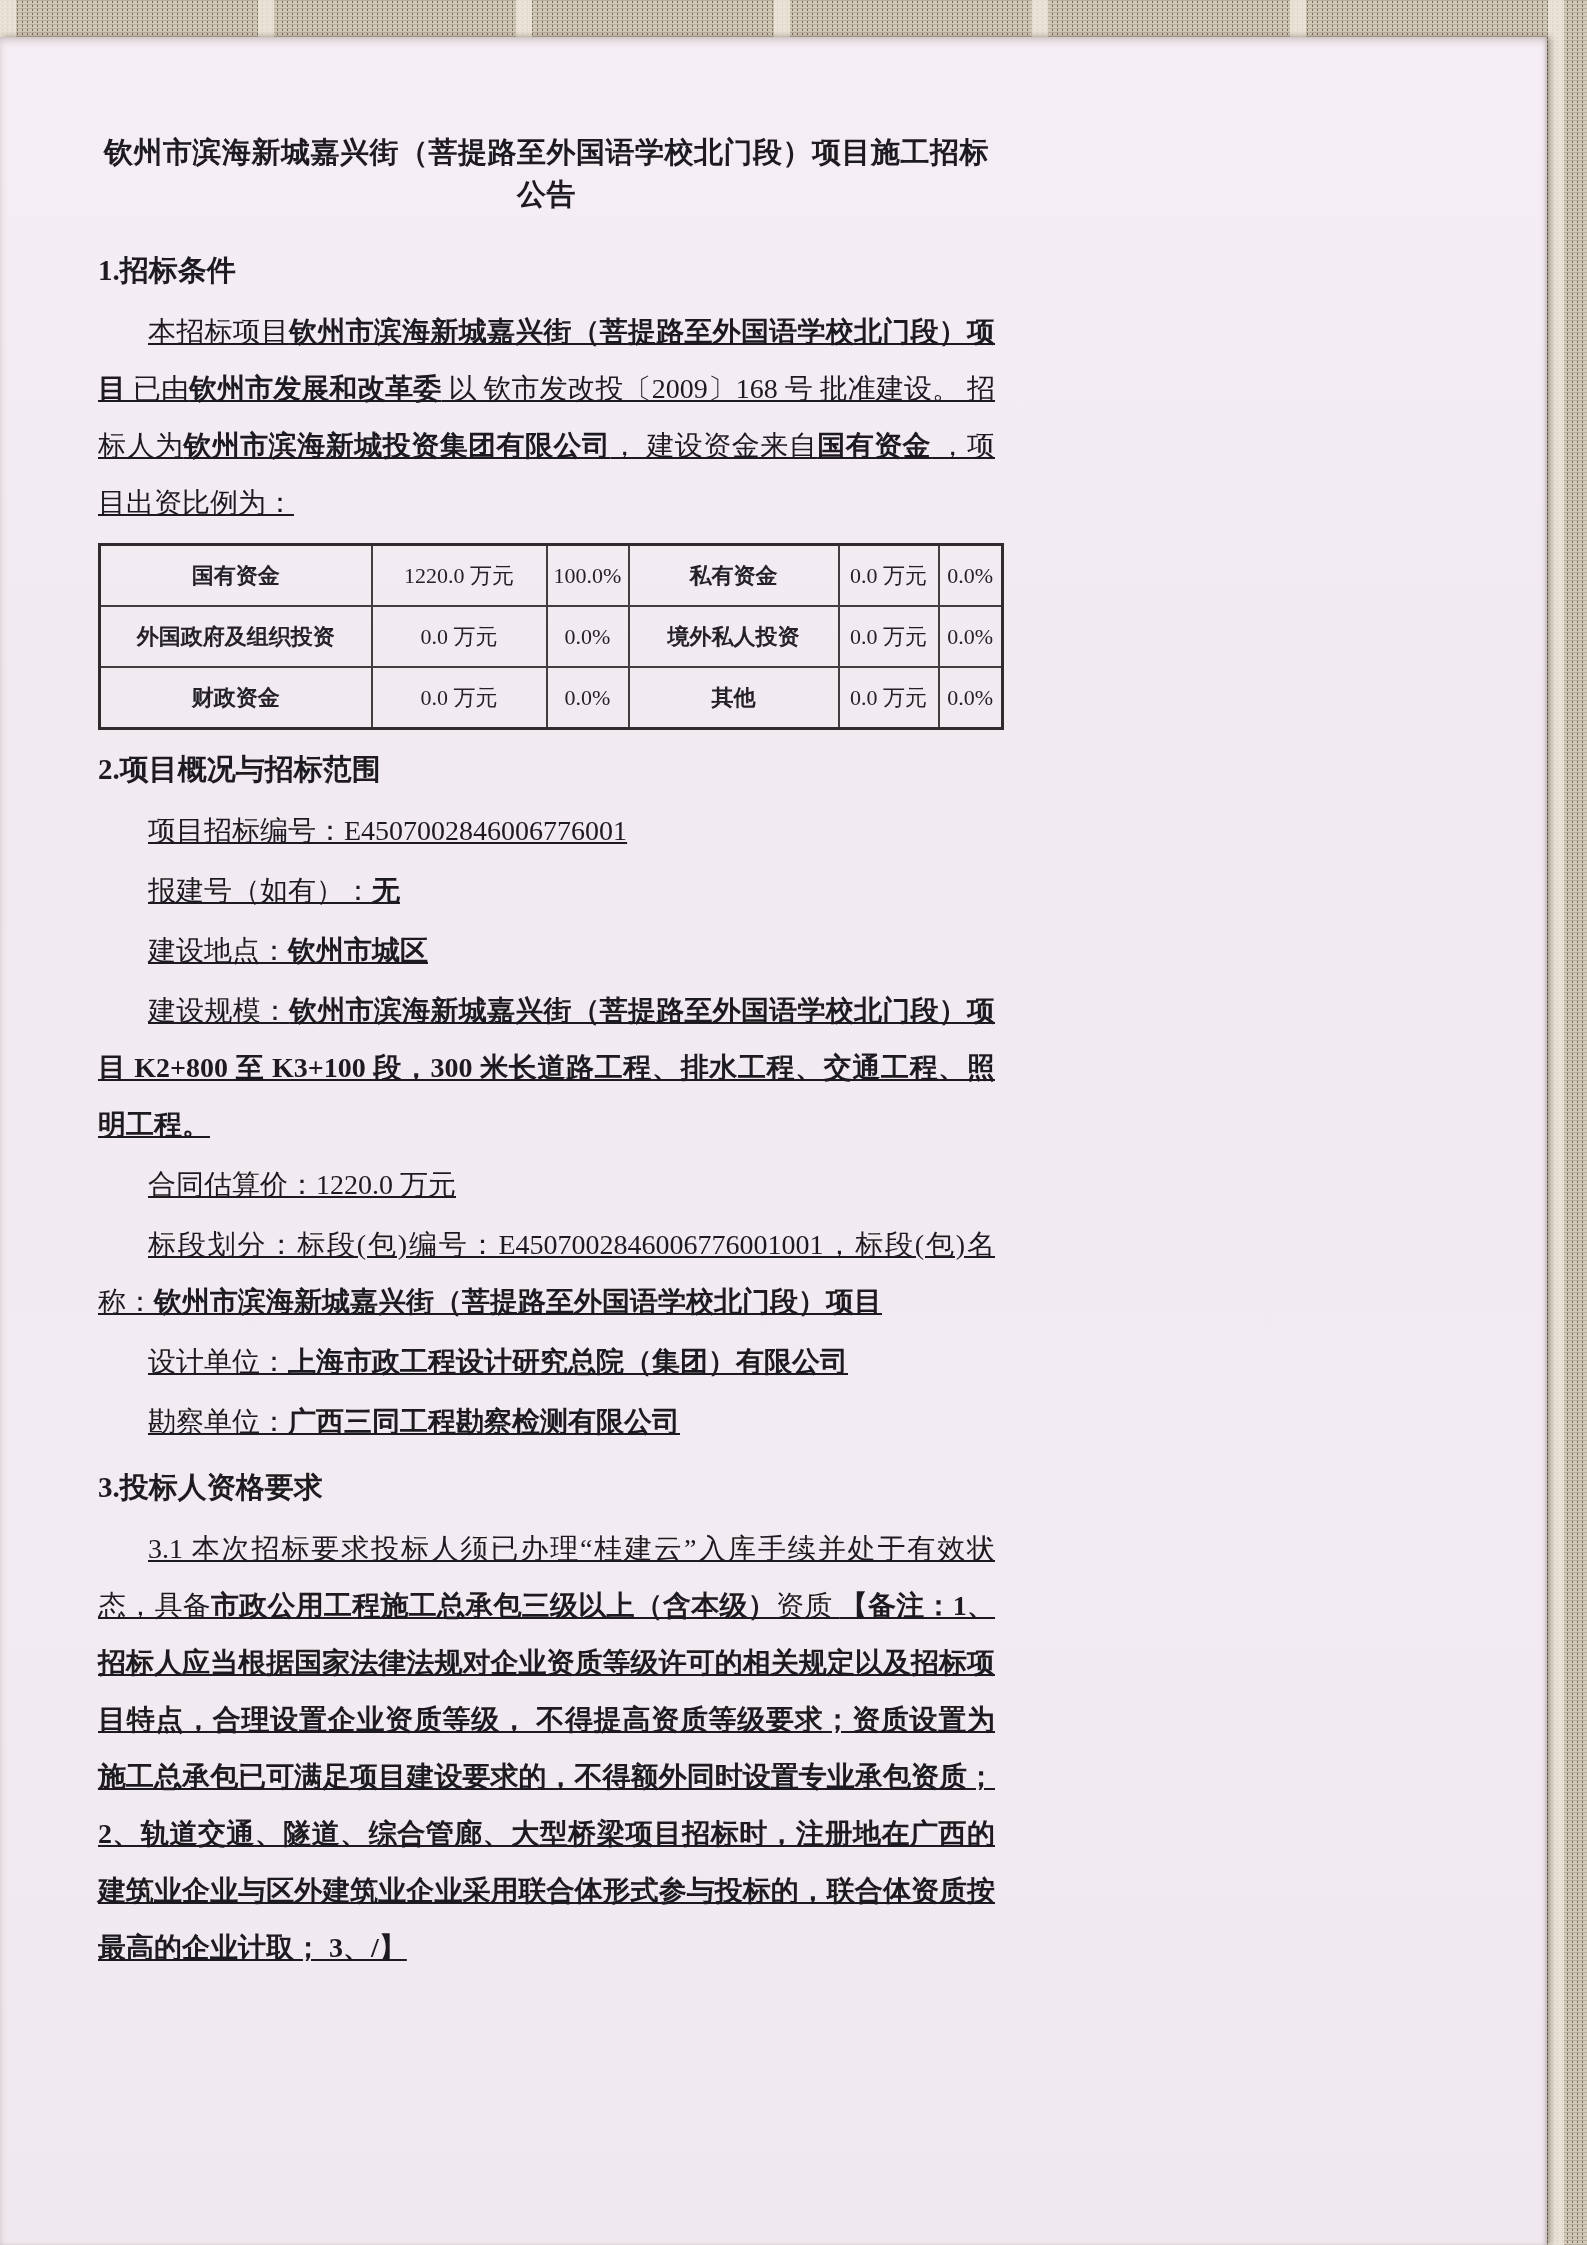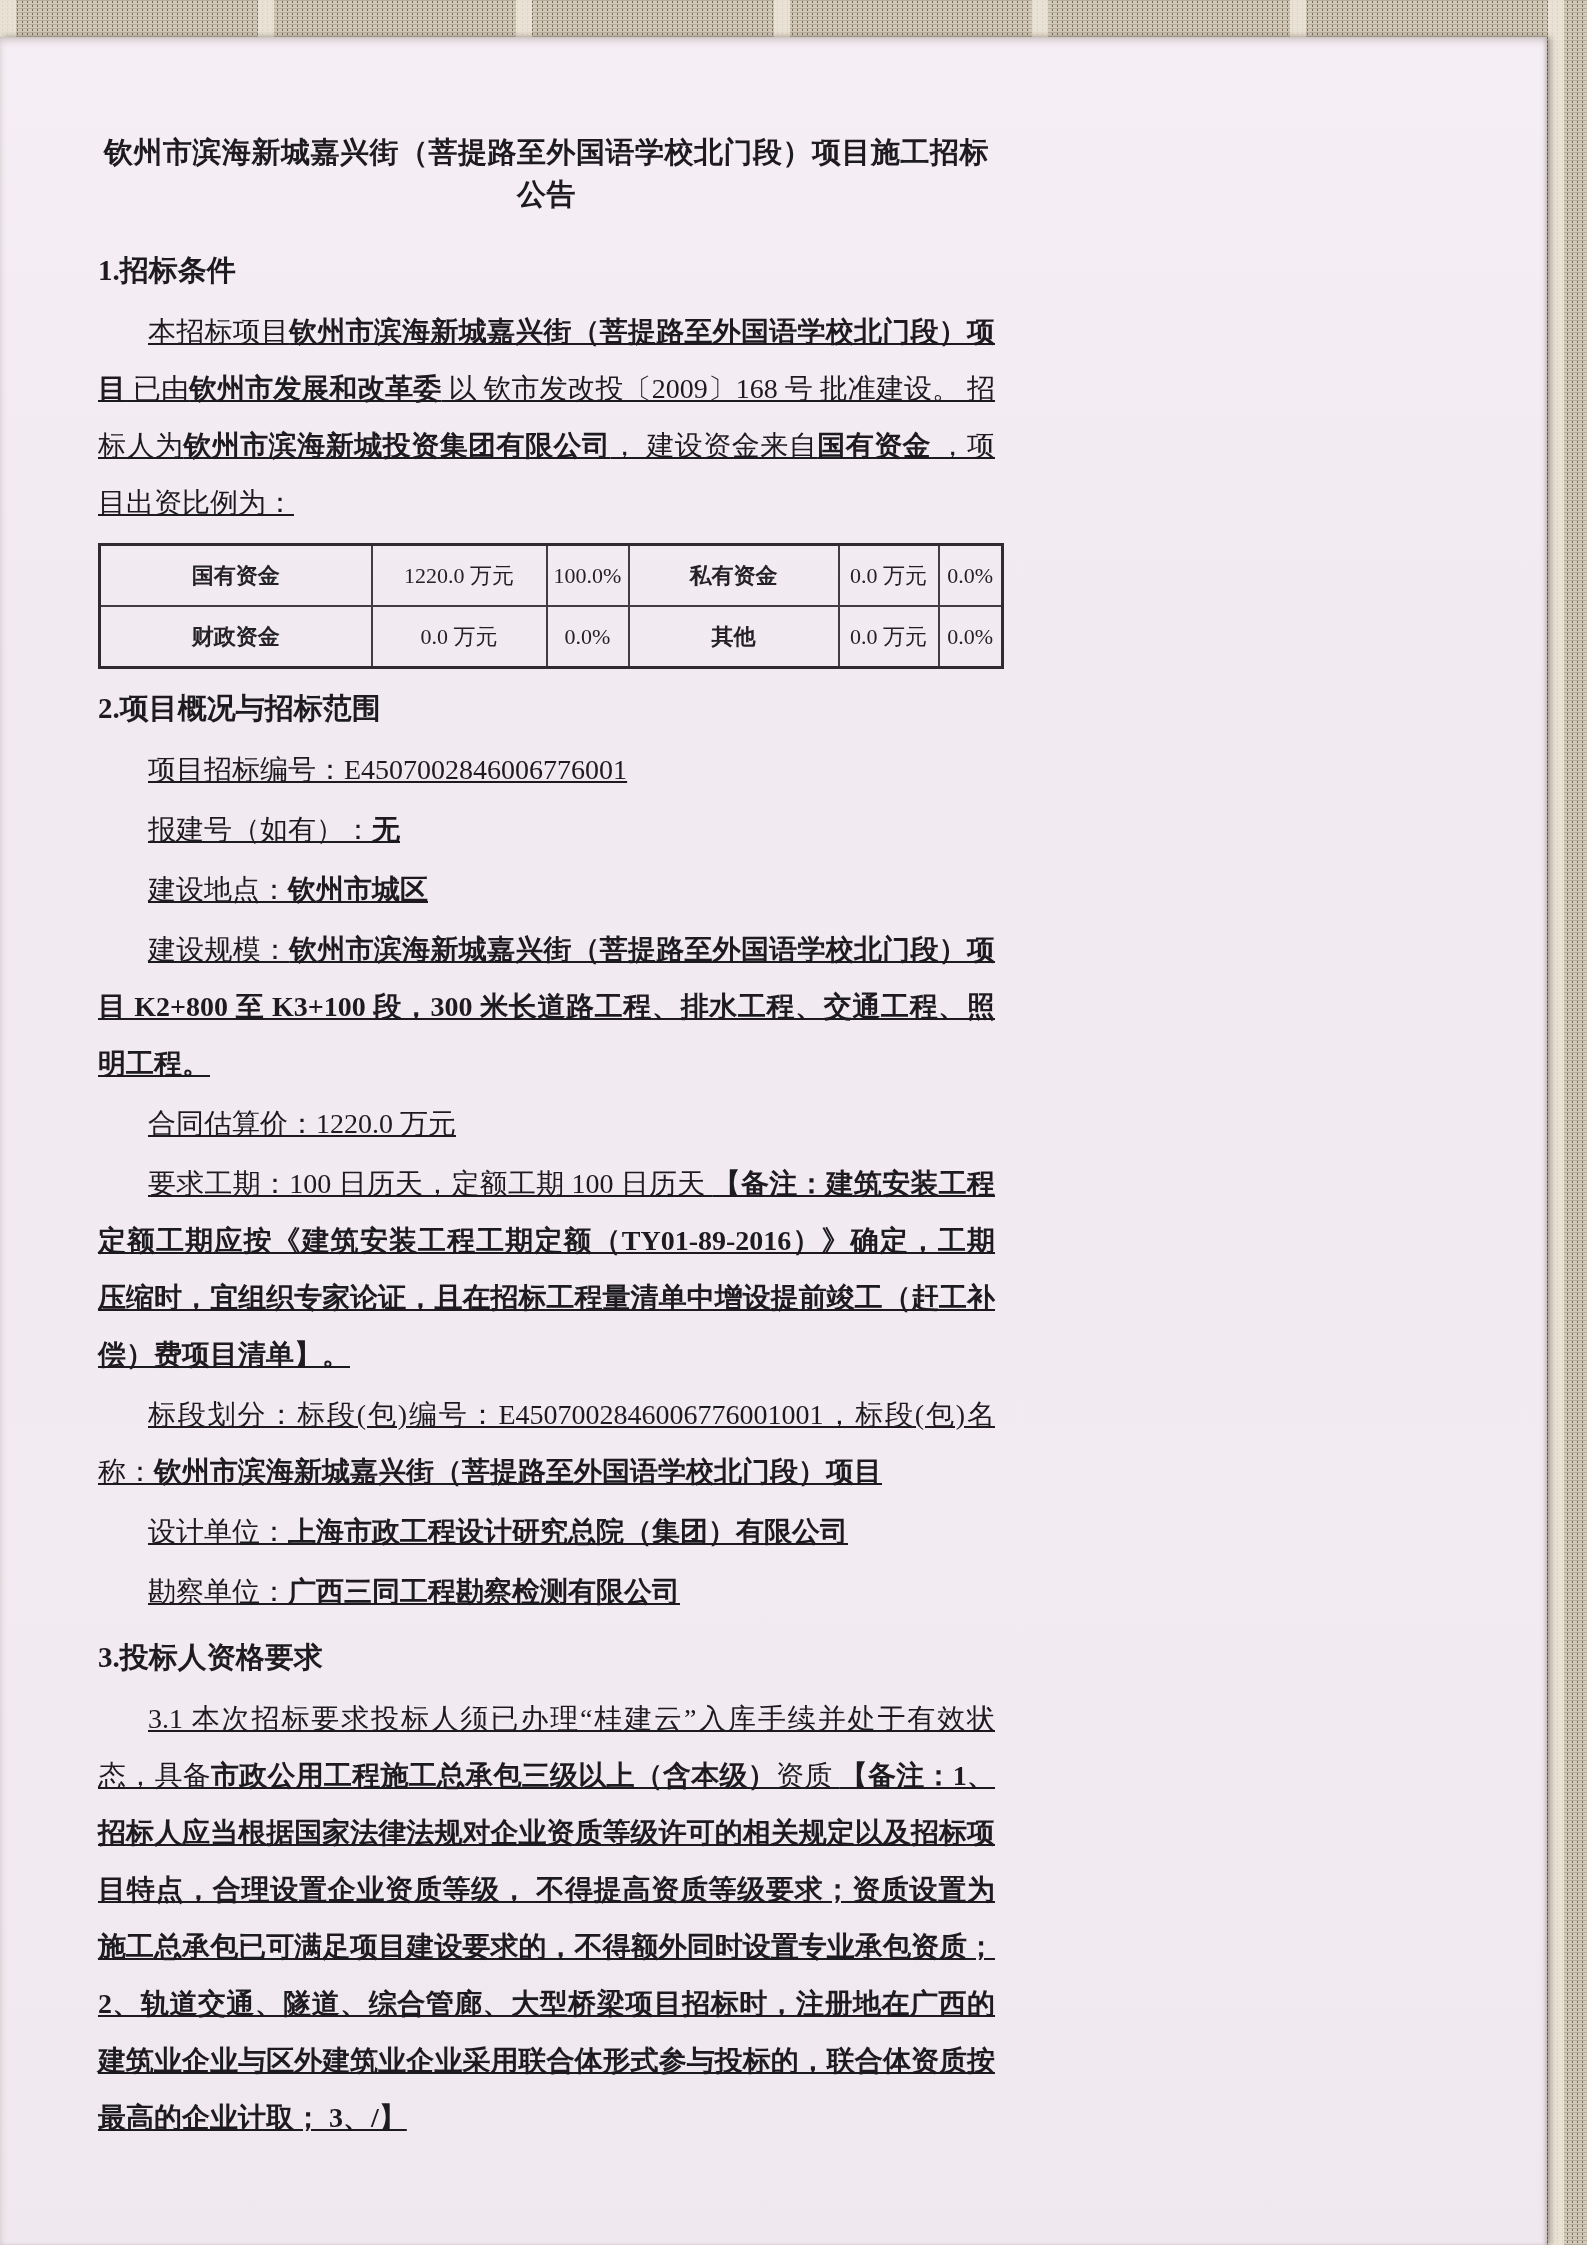--- a/index.html
+++ b/index.html
@@ -75,20 +75,28 @@
       <tbody>
         <tr>
           <td class="lab">国有资金</td>
           <td>1220.0 万元</td>
           <td>100.0%</td>
           <td class="lab">私有资金</td>
           <td>0.0 万元</td>
           <td>0.0%</td>
         </tr>
         <tr>
+          <td class="lab">外国政府及组织投资</td>
+          <td>0.0 万元</td>
+          <td>0.0%</td>
+          <td class="lab">境外私人投资</td>
+          <td>0.0 万元</td>
+          <td>0.0%</td>
+        </tr>
+        <tr>
           <td class="lab">财政资金</td>
           <td>0.0 万元</td>
           <td>0.0%</td>
           <td class="lab">其他</td>
           <td>0.0 万元</td>
           <td>0.0%</td>
         </tr>
       </tbody>
     </table>
 
@@ -98,21 +106,20 @@
     <p class="para indent"><span>项目招标编号：E4507002846006776001</span></p>
 
     <p class="para indent"><span>报建号（如有）：</span><span class="b">无</span></p>
 
     <p class="para indent"><span>建设地点：</span><span class="b">钦州市城区</span></p>
 
     <p class="para indent"><span>建设规模：</span><span class="b">钦州市滨海新城嘉兴街（菩提路至外国语学校北门段）项目 K2+800 至 K3+100 段，300 米长道路工程、排水工程、交通工程、照明工程。</span></p>
 
     <p class="para indent"><span>合同估算价：1220.0 万元</span></p>
 
-    <p class="para indent"><span>要求工期：100 日历天，定额工期 100 日历天 </span><span class="b">【备注：建筑安装工程定额工期应按《建筑安装工程工期定额（TY01-89-2016）》确定，工期压缩时，宜组织专家论证，且在招标工程量清单中增设提前竣工（赶工补偿）费项目清单】。</span></p>
 
 
     <p class="para indent"><span>标段划分：标段(包)编号：E4507002846006776001001，标段(包)名称：</span><span class="b">钦州市滨海新城嘉兴街（菩提路至外国语学校北门段）项目</span></p>
 
     <p class="para indent"><span>设计单位：</span><span class="b">上海市政工程设计研究总院（集团）有限公司</span></p>
 
     <p class="para indent"><span>勘察单位：</span><span class="b">广西三同工程勘察检测有限公司</span></p>
 
     <h2 class="sec">3.投标人资格要求</h2>
 

